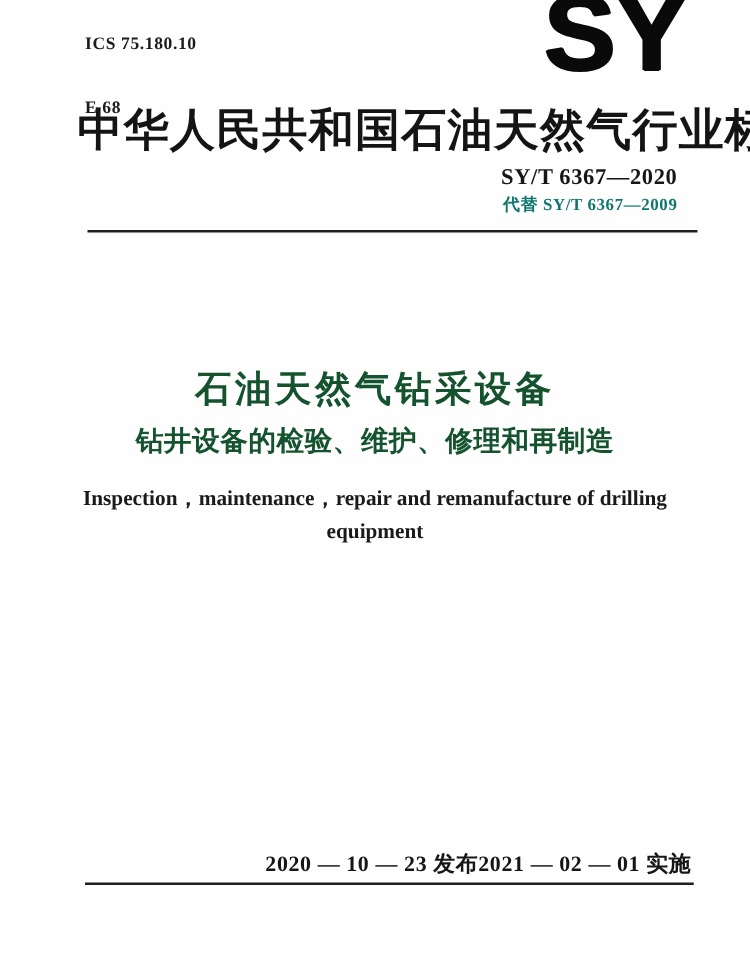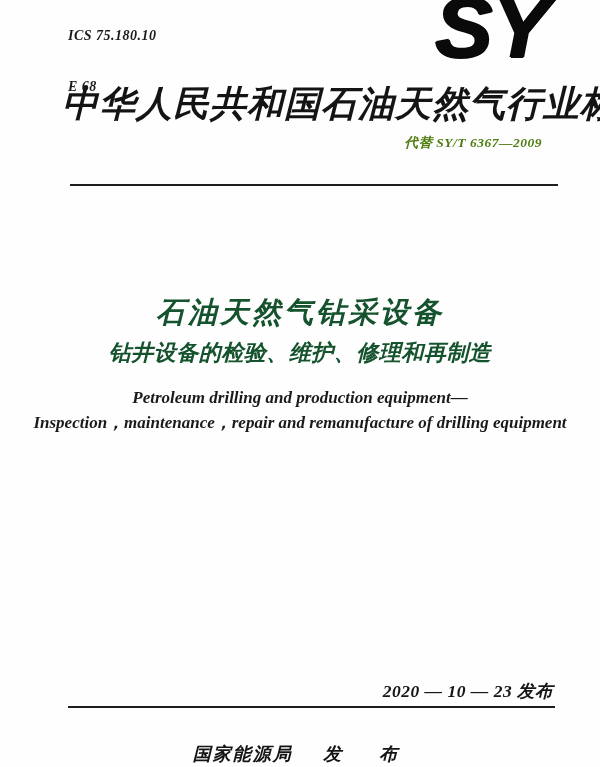--- a/index.html
+++ b/index.html
@@ -8,21 +8,20 @@
     background: #ffffff;
   }
   .page {
     position: relative;
     width: 600px;
     height: 767px;
     background: #fefefe;
     overflow: hidden;
     font-family: "Liberation Serif", serif;
     color: #1b1b1b;
-    font-style: italic;
   }
 
   
   .ics-block {
     position: absolute;
     left: 68px;
     top: -7px;
     font-size: 14px;
     font-weight: bold;
     line-height: 17px;
@@ -69,21 +68,21 @@
   .std-number {
     font-size: 18px;
     font-weight: bold;
     letter-spacing: 0.5px;
     color: #161616;
   }
   .std-replaces {
     margin-top: 3px;
     font-size: 13.5px;
     font-weight: bold;
-    color: #4d7c0f;
+    color: #0f766e;
     letter-spacing: 0.5px;
   }
 
   .rule-top {
     position: absolute;
     top: 184px;
     left: 70px;
     right: 42px;
     border-top: 2px solid #1f1f1f;
   }
@@ -177,39 +176,36 @@
   <div class="ics-block">
     <div>ICS 75.180.10</div>
     <div>E 68</div>
   </div>
 
   <div class="logo">SY</div>
 
   <div class="header-title">中华人民共和国石油天然气行业标准</div>
 
   <div class="std-block">
+    <div class="std-number">SY/T 6367—2020</div>
     <div class="std-replaces">代替 SY/T 6367—2009</div>
   </div>
 
   <div class="rule-top"></div>
 
   <div class="doc-title">
     <div class="line1">石油天然气钻采设备</div>
     <div class="line2">钻井设备的检验、维护、修理和再制造</div>
   </div>
 
   <div class="doc-title-en">
-    <div class="en-line1">Petroleum drilling and production equipment—</div>
     <div class="en-line2">Inspection，maintenance，repair and remanufacture of drilling equipment</div>
   </div>
 
   <div class="dates-row">
     <span>2020 — 10 — 23 发布</span>
+    <span>2021 — 02 — 01 实施</span>
   </div>
 
   <div class="rule-bottom"></div>
 
-  <div class="publisher-row">
-    <span class="pub-name">国家能源局</span>
-    <span class="pub-label">发　布</span>
-  </div>
 
 </div>
 
 </body></html>

